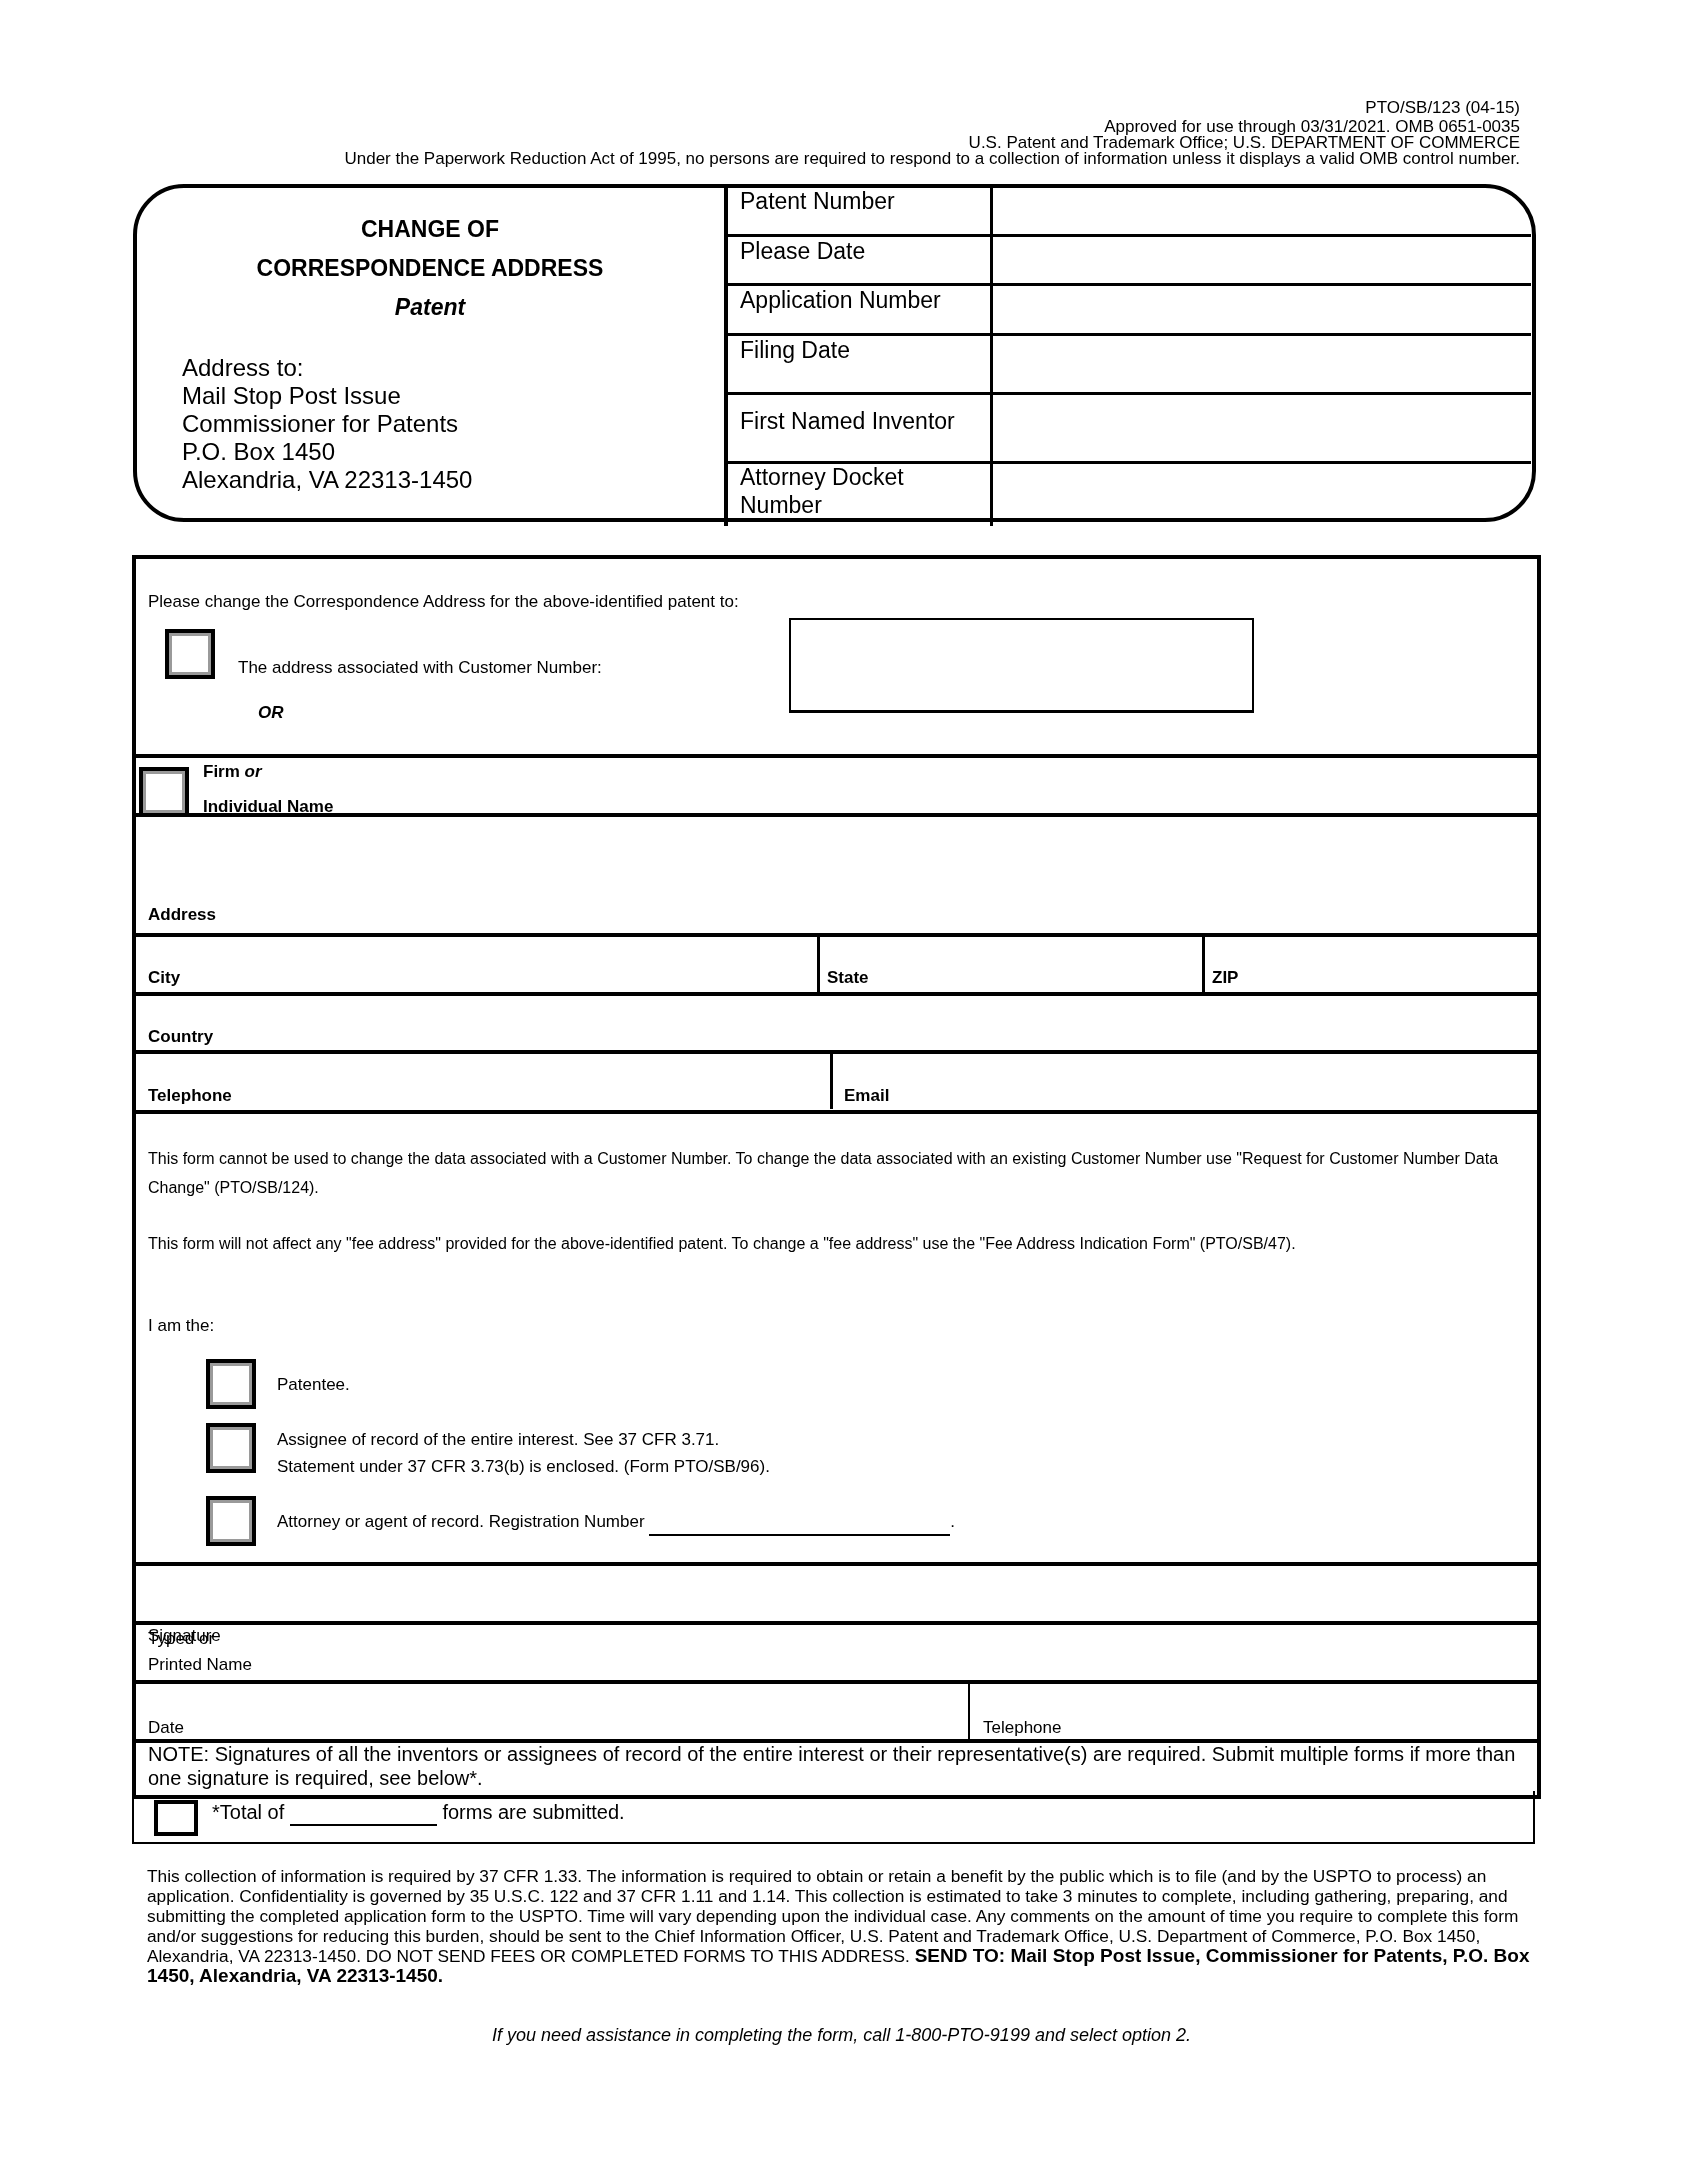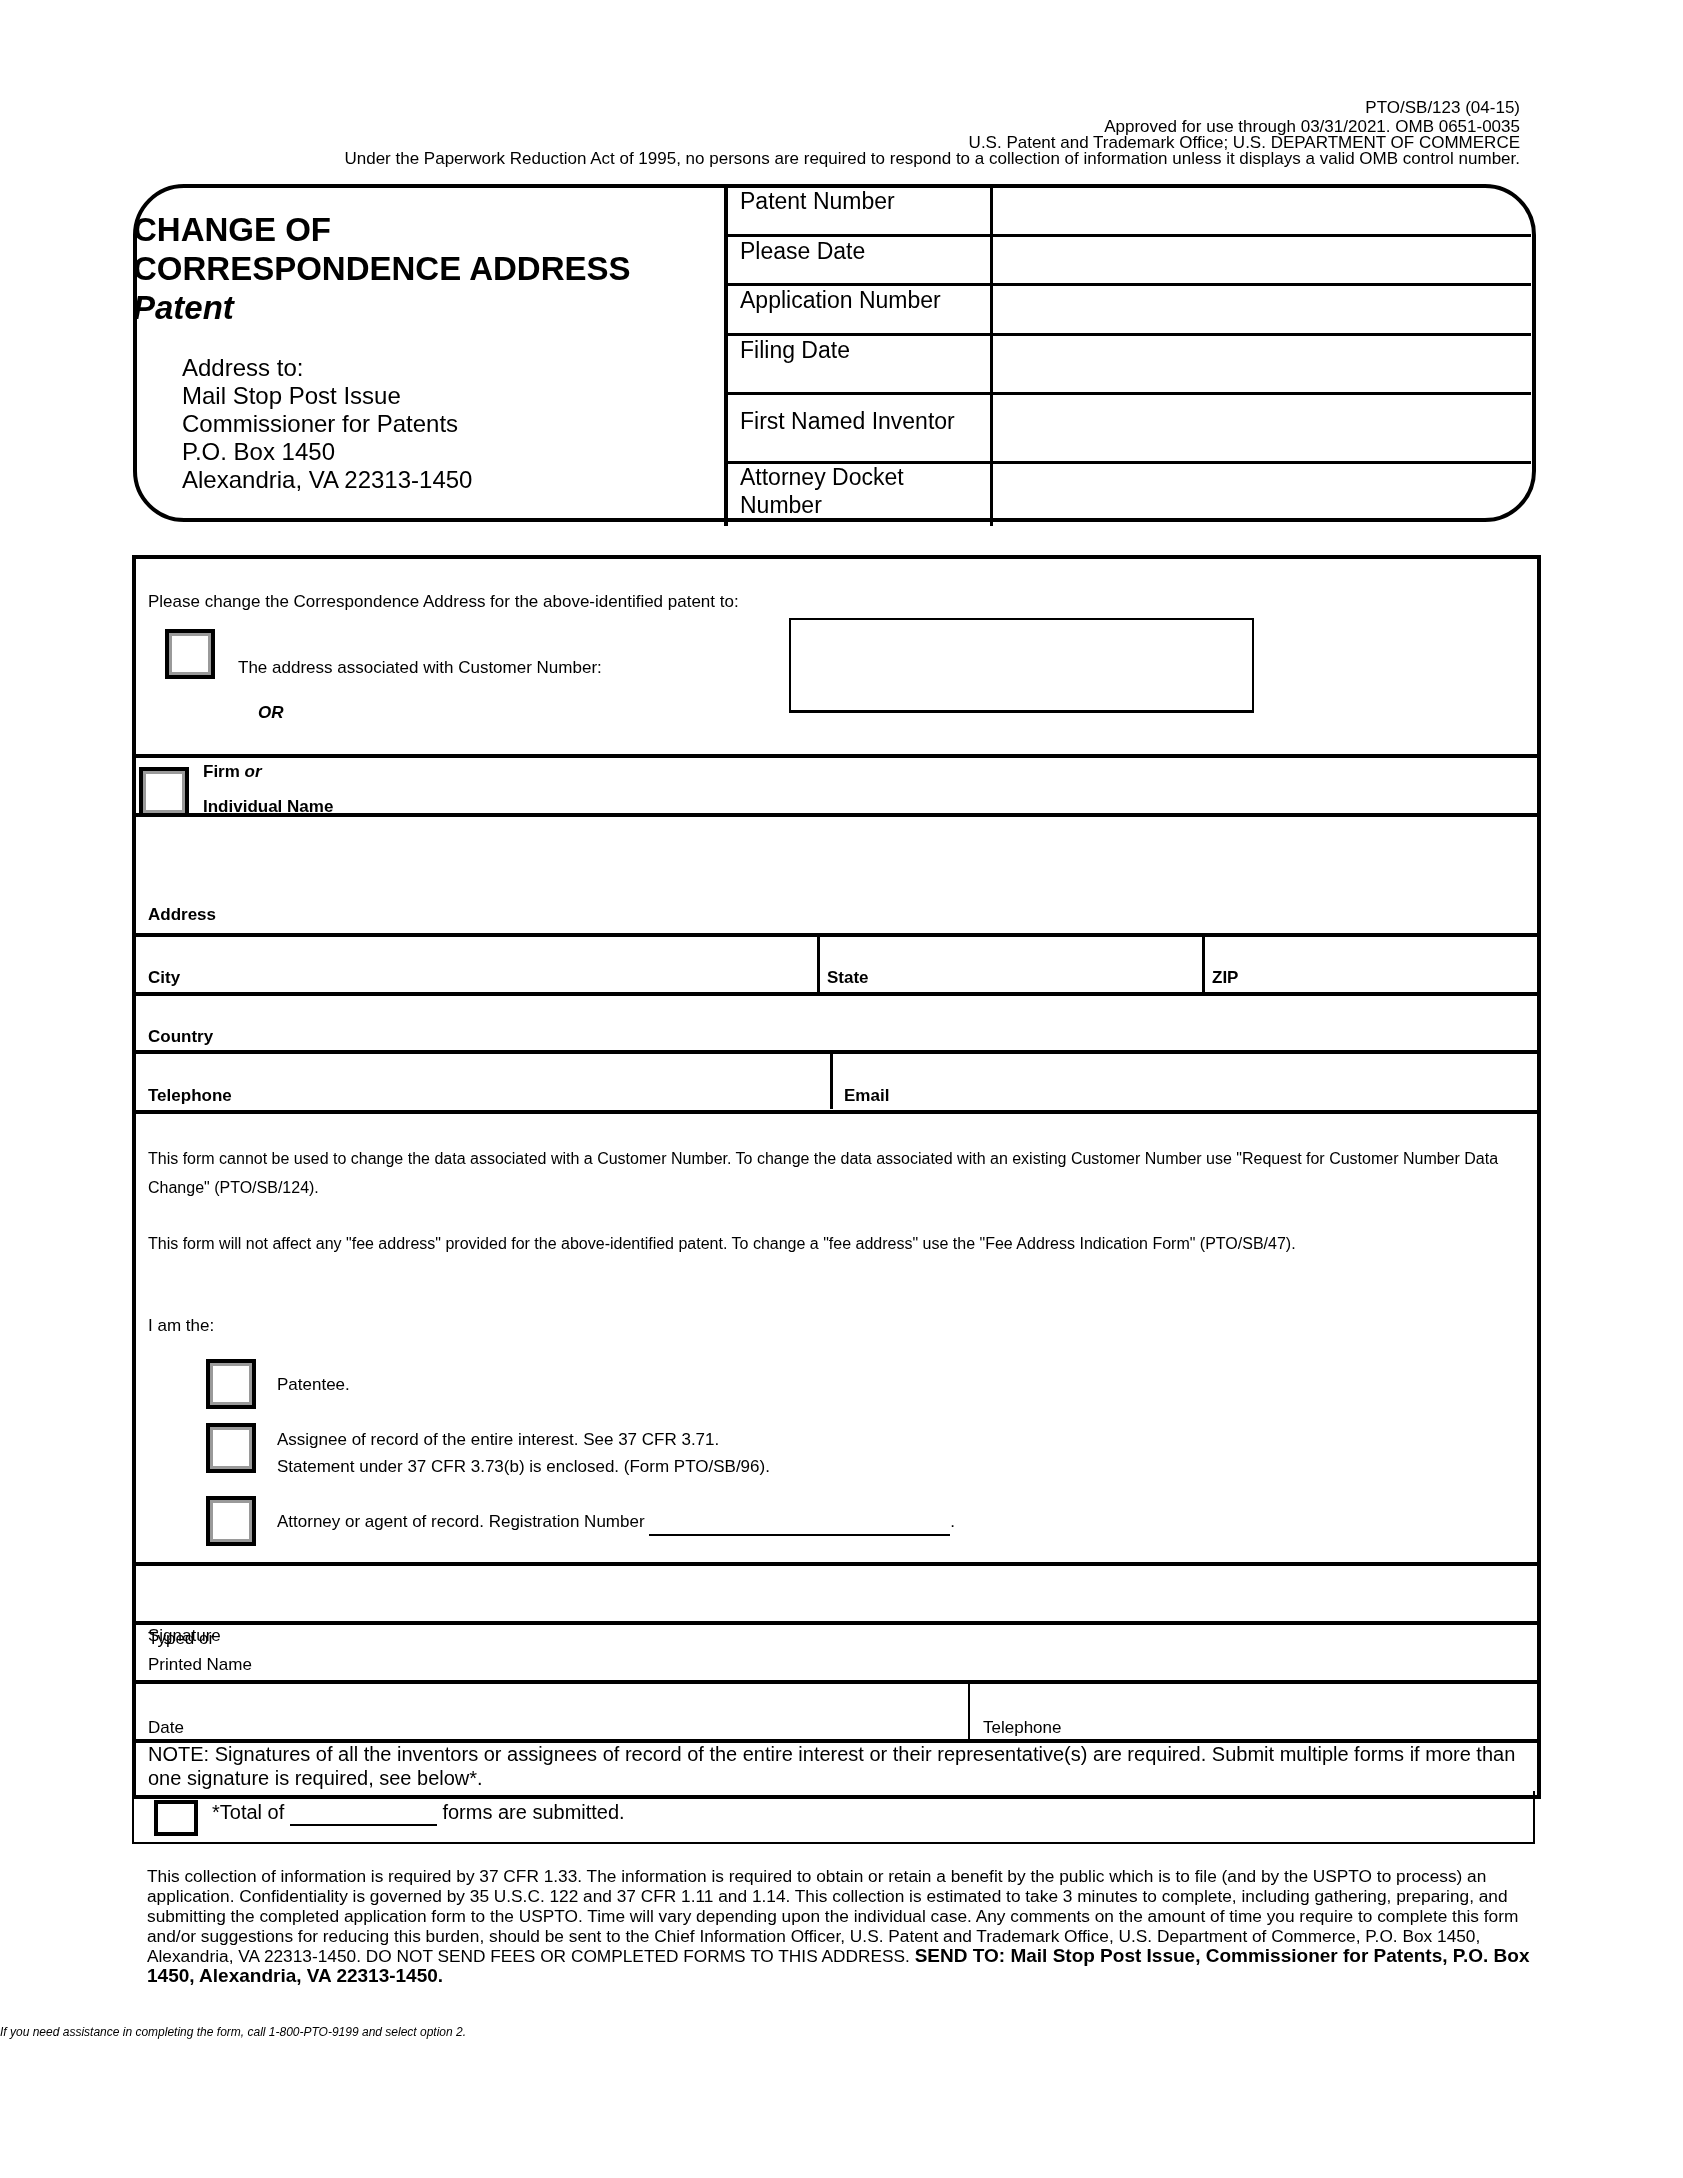--- a/index.html
+++ b/index.html
@@ -5,40 +5,40 @@
   html, body { margin:0; padding:0; background:#ffffff; }
   body { width:1683px; height:2178px; position:relative; font-family:"Liberation Sans", sans-serif; color:#000; overflow:hidden; }
   .hdr { position:absolute; right:163px; text-align:right; font-size:17px; line-height:18px; white-space:nowrap; }
   .hdr.l1 { top:99px; }
   .hdr.l2 { top:118px; }
   .hdr.l3 { top:134px; }
   .hdr.l4 { top:150px; }
 
   
   .topbox { position:absolute; left:133px; top:184px; width:1395px; height:330px; border:4px solid #000; border-radius:51px; }
-  .title { position:absolute; left:133px; top:210px; width:594px; text-align:left; font-weight:bold; font-size:33px; line-height:39px; }
+  .title { position:absolute; left:133px; top:210px; width:594px; text-align:center; font-weight:bold; font-size:23px; line-height:39px; }
   .title .sub { font-style:italic; }
   .addr { position:absolute; left:182px; top:354px; font-size:24px; line-height:28px; white-space:pre-line; }
   .vdiv { position:absolute; background:#000; }
   .hrow { position:absolute; background:#000; height:3px; }
   .hlabel { position:absolute; left:740px; font-size:23px; line-height:28px; }
 
   
   .mainbox { position:absolute; left:132px; top:555px; width:1401px; height:1236px; border:4px solid #000; }
   .mline { position:absolute; left:132px; width:1409px; height:4px; background:#000; }
   .txt { position:absolute; font-size:17px; line-height:28px; white-space:nowrap; }
   .bold { font-weight:bold; }
   .ital { font-style:italic; }
   .cbox { position:absolute; width:42px; height:42px; border:4px solid #000; box-sizing:border-box; background:#fff;
           box-shadow: inset -3px -3px 0 #9a9a9a, inset 3px 3px 0 #9a9a9a; cursor:pointer; }
   .custbox { position:absolute; left:789px; top:618px; width:461px; height:90px; border:2px solid #000; border-bottom-width:3px; }
   .para { position:absolute; left:148px; width:1376px; font-size:16px; line-height:29px; }
   .under { display:inline-block; border-bottom:2px solid #000; }
   .footer { position:absolute; left:147px; top:1866px; width:1386px; font-size:17.3px; line-height:20px; }
-  .help { position:absolute; left:0; width:1683px; top:2025px; font-style:italic; font-size:12px; }
+  .help { position:absolute; left:0; width:1683px; top:2025px; text-align:center; font-style:italic; font-size:18px; }
   .field { position:absolute; cursor:text; }
 </style>
 </head>
 <body>
 
 <div class="hdr l1">PTO/SB/123 (04-15)</div>
 <div class="hdr l2">Approved for use through 03/31/2021. OMB 0651-0035</div>
 <div class="hdr l3">U.S. Patent and Trademark Office; U.S. DEPARTMENT OF COMMERCE</div>
 <div class="hdr l4">Under the Paperwork Reduction Act of 1995, no persons are required to respond to a collection of information unless it displays a valid OMB control number.</div>
 

